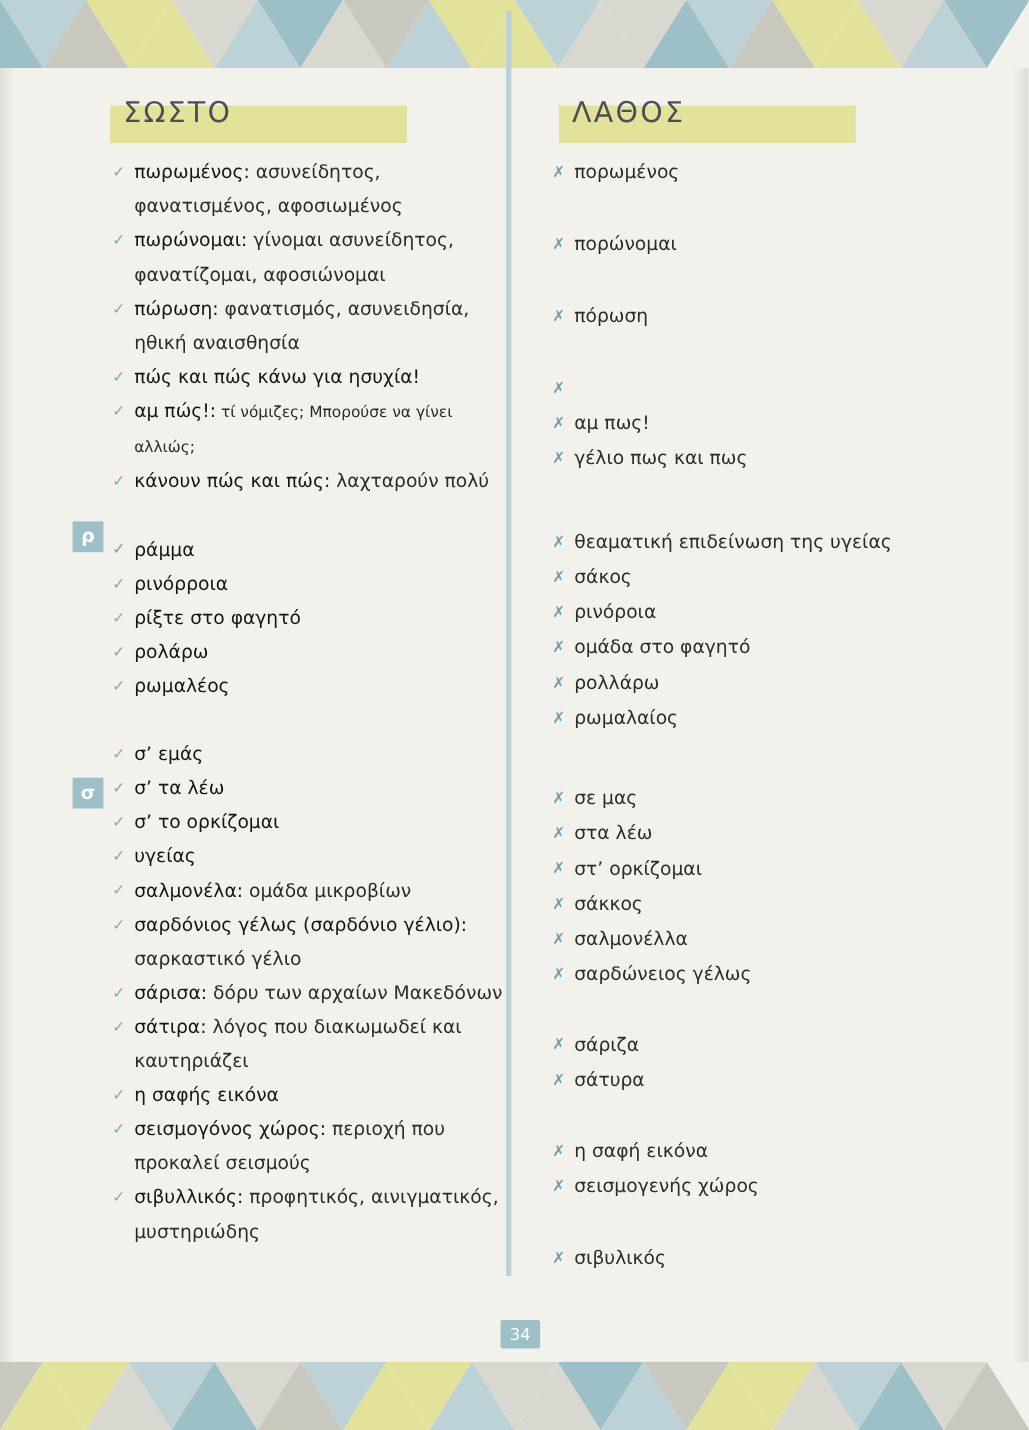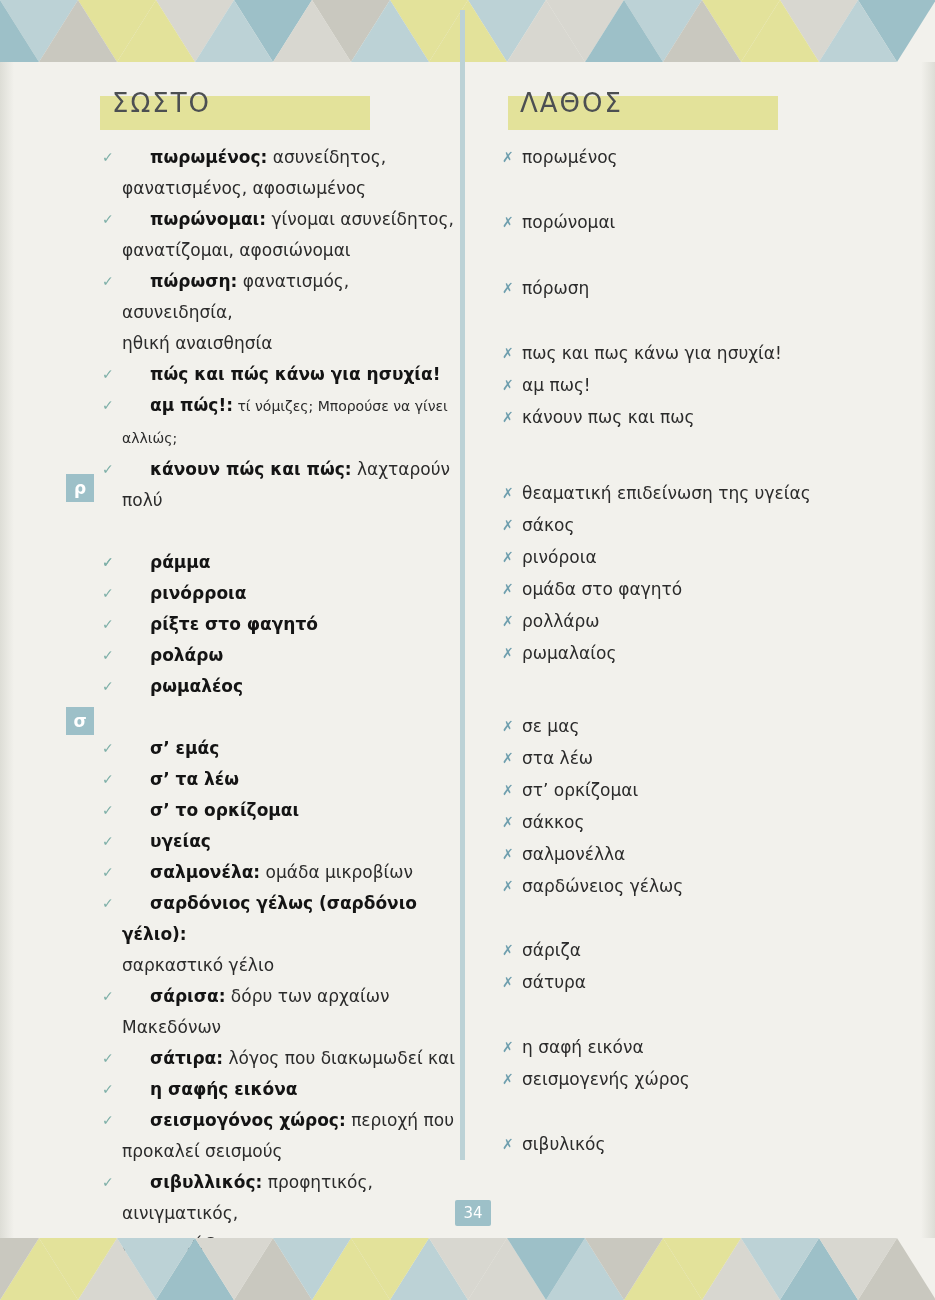--- a/index.html
+++ b/index.html
@@ -111,23 +111,22 @@
     left: 2px;
     top: 0;
     font-size: 14px;
     line-height: 31px;
     font-weight: bold;
   }
   .mark.check { color: #7fb0a8; }
   .mark.cross { color: #6f9fae; }
 
   .entry b {
-    font-weight: bold;
+    font-weight: normal;
     color: #141414;
-    margin-left: 28px;
   }
   .entry .small {
     font-size: 14px;
   }
   .entry .cont {
     display: block;
     padding-left: 0;
   }
   .spacer-md { height: 31px; }
 
@@ -225,32 +224,32 @@
     <div class="entry"><span class="mark check">✓</span><b>ρολάρω</b></div>
     <div class="entry"><span class="mark check">✓</span><b>ρωμαλέος</b></div>
     <div class="spacer-md"></div>
     <div class="entry"><span class="mark check">✓</span><b>σ’ εμάς</b></div>
     <div class="entry"><span class="mark check">✓</span><b>σ’ τα λέω</b></div>
     <div class="entry"><span class="mark check">✓</span><b>σ’ το ορκίζομαι</b></div>
     <div class="entry"><span class="mark check">✓</span><b>υγείας</b></div>
     <div class="entry"><span class="mark check">✓</span><b>σαλμονέλα:</b><span> ομάδα μικροβίων</span></div>
     <div class="entry"><span class="mark check">✓</span><b>σαρδόνιος γέλως (σαρδόνιο γέλιο):</b><span class="cont">σαρκαστικό γέλιο</span></div>
     <div class="entry"><span class="mark check">✓</span><b>σάρισα:</b><span> δόρυ των αρχαίων Μακεδόνων</span></div>
-    <div class="entry"><span class="mark check">✓</span><b>σάτιρα:</b><span> λόγος που διακωμωδεί και</span></div>
+    <div class="entry"><span class="mark check">✓</span><b>σάτιρα:</b><span> λόγος που διακωμωδεί και</span><span class="cont">καυτηριάζει</span></div>
     <div class="entry"><span class="mark check">✓</span><b>η σαφής εικόνα</b></div>
     <div class="entry"><span class="mark check">✓</span><b>σεισμογόνος χώρος:</b><span> περιοχή που</span><span class="cont">προκαλεί σεισμούς</span></div>
     <div class="entry"><span class="mark check">✓</span><b>σιβυλλικός:</b><span> προφητικός, αινιγματικός,</span><span class="cont">μυστηριώδης</span></div>
   </div>
 <div class="col col-right" id="col-right" style="position: absolute;">
     <div class="entry" style="position: absolute; top: 0px; left: 0px; width: 400px;"><span class="mark cross">✗</span><span>πορωμένος</span></div>
     <div class="entry" style="position: absolute; top: 65px; left: 0px; width: 400px;"><span class="mark cross">✗</span><span>πορώνομαι</span></div>
     <div class="entry" style="position: absolute; top: 131px; left: 0px; width: 400px;"><span class="mark cross">✗</span><span>πόρωση</span></div>
-    <div class="entry" style="position: absolute; top: 196px; left: 0px; width: 400px;"><span class="mark cross">✗</span><span>πως και πως κάνω για ησυχία!</span></div>
+    <div class="entry" style="position: absolute; top: 196px; left: 0px; width: 400px;"><span class="mark cross">✗</span></div>
     <div class="entry" style="position: absolute; top: 228px; left: 0px; width: 400px;"><span class="mark cross">✗</span><span>αμ πως!</span></div>
-    <div class="entry" style="position: absolute; top: 260px; left: 0px; width: 400px;"><span class="mark cross">✗</span><span>κάνουν πως και πως</span></div>
+    <div class="entry" style="position: absolute; top: 260px; left: 0px; width: 400px;"><span class="mark cross">✗</span><span>γέλιο πως και πως</span></div>
     <div class="entry" style="position: absolute; top: 336px; left: 0px; width: 400px;"><span class="mark cross">✗</span><span>θεαματική επιδείνωση της υγείας</span></div>
     <div class="entry" style="position: absolute; top: 368px; left: 0px; width: 400px;"><span class="mark cross">✗</span><span>σάκος</span></div>
     <div class="entry" style="position: absolute; top: 400px; left: 0px; width: 400px;"><span class="mark cross">✗</span><span>ρινόροια</span></div>
     <div class="entry" style="position: absolute; top: 432px; left: 0px; width: 400px;"><span class="mark cross">✗</span><span>ομάδα στο φαγητό</span></div>
     <div class="entry" style="position: absolute; top: 464px; left: 0px; width: 400px;"><span class="mark cross">✗</span><span>ρολλάρω</span></div>
     <div class="entry" style="position: absolute; top: 496px; left: 0px; width: 400px;"><span class="mark cross">✗</span><span>ρωμαλαίος</span></div>
     <div class="entry" style="position: absolute; top: 569px; left: 0px; width: 400px;"><span class="mark cross">✗</span><span>σε μας</span></div>
     <div class="entry" style="position: absolute; top: 601px; left: 0px; width: 400px;"><span class="mark cross">✗</span><span>στα λέω</span></div>
     <div class="entry" style="position: absolute; top: 633px; left: 0px; width: 400px;"><span class="mark cross">✗</span><span>στ’ ορκίζομαι</span></div>
     <div class="entry" style="position: absolute; top: 665px; left: 0px; width: 400px;"><span class="mark cross">✗</span><span>σάκκος</span></div>

